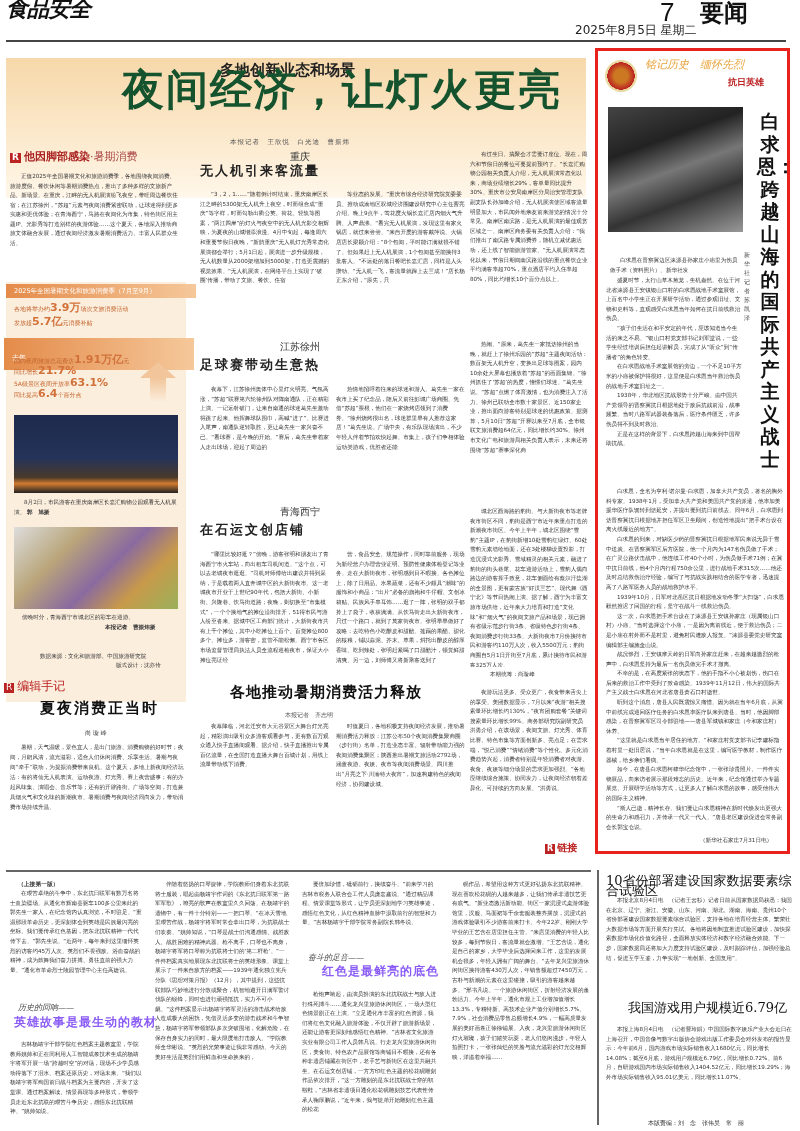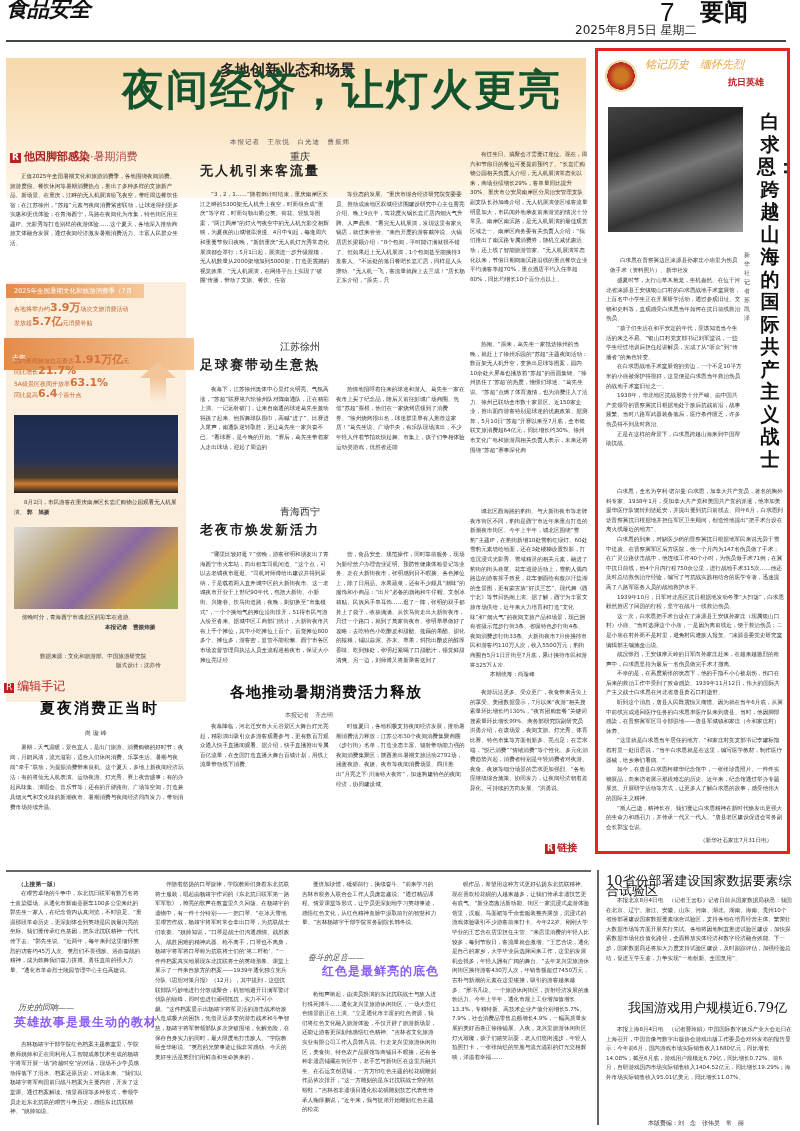--- a/index.html
+++ b/index.html
@@ -1,32 +1,32 @@
 <!DOCTYPE html>
 <html><head>
 <meta charset="utf-8">
 <style>
 *{margin:0;padding:0;box-sizing:border-box}
 body{width:800px;height:1131px;background:#fff;font-family:"DejaVu Sans",sans-serif;color:#222;position:relative;overflow:hidden;font-size:6px;line-height:9.6px}
 .abs{position:absolute}
 .masthead{left:6px;top:4px;font-family:"DejaVu Serif",serif;font-size:22px;font-weight:bold;font-style:italic;color:#111;letter-spacing:-1px}
 .hdr-date{left:575px;top:26px;font-size:12px;color:#222}
 .hdr-page{left:660px;top:8px;font-size:26px;color:#111;font-family:"Liberation Sans",sans-serif}
-.hdr-sec{left:700px;top:8px;font-size:24px;font-weight:bold;color:#111;font-family:Liberation Serif, serif}
+.hdr-sec{left:700px;top:8px;font-size:24px;font-weight:bold;color:#111;font-family:Liberation Sans, sans-serif}
 .hdr-rule{left:6px;top:40px;width:780px;height:2px;background:#444}
 .banner{left:6px;top:58px;width:580px;height:140px;background:linear-gradient(180deg,#f6d8aa 0%,#fbe7c8 50%,#fff7ea 100%)}
 .kicker{left:220px;top:66px;font-family:"DejaVu Serif",serif;font-size:15px;font-weight:bold;color:#222}
 .headline{left:122px;top:86px;font-family:Liberation Serif, serif;font-size:42px;font-weight:bold;color:#14532d;letter-spacing:2px}
 .byline{left:230px;top:138px;font-size:6.5px;color:#555;font-family:"DejaVu Serif",serif;letter-spacing:1px}
 .bd-head{left:10px;top:152px;font-size:11px;font-weight:bold;color:#a22;}
 .bd-head .r{display:inline-block;background:#b22;color:#fff;font-size:9px;padding:0 2px;margin-right:3px}
 .bd-head .sub{color:#a44;font-weight:normal}
 .bdtext{left:10px;top:172px;width:168px;font-size:5.6px;line-height:9.5px;text-indent:11px;color:#333}
 .stat-box{left:6px;top:282px;width:180px;height:420px;background:#fbeedd}
-.stat-band{left:6px;top:284px;width:138px;height:14px;background:linear-gradient(90deg,#e48b4a,#f5c89a);color:#fff;font-size:6.5px;padding:3px 8px}
+.stat-band{left:6px;top:284px;width:190px;height:14px;background:linear-gradient(90deg,#e48b4a,#f5c89a);color:#fff;font-size:6.5px;padding:3px 8px}
 .stat-line{font-size:6px;color:#c2622a}
 .stat-line b{font-size:11px;font-weight:bold;color:#d2723a}
 .yr-band{left:4px;top:338px;width:190px;height:14px;background:linear-gradient(90deg,#e48b4a,#f5c89a);color:#fff;font-size:7px;padding:16px 8px}
 .arrow{left:140px;top:362px;width:0;height:0;border-left:18px solid transparent;border-right:18px solid transparent;border-bottom:16px solid #f2c59a}
 .arrow-stem{left:150px;top:378px;width:16px;height:24px;background:linear-gradient(180deg,#f2c59a,#fbeedd)}
 .photo1{left:14px;top:415px;width:164px;height:78px;background:linear-gradient(180deg,#1e2a4c 0%,#25335a 55%,#4a3a2a 80%,#d07a30 88%,#222 100%)}
 .photo2{left:14px;top:527px;width:164px;height:82px;background:linear-gradient(135deg,#ddd 0%,#b9a57a 30%,#8a6aa0 55%,#c89a4a 75%,#9ab05a 100%)}
 .cap{font-size:5.6px;color:#333;font-family:"DejaVu Serif",serif}
 .ed-head{left:4px;top:682px;font-size:12px;font-weight:normal;color:#b22}
 .ed-head .r{display:inline-block;background:#b22;color:#fff;font-size:9px;padding:0 2px;margin-right:3px}
@@ -110,21 +110,21 @@
 <div class="abs col" style="left:336px;top:190px;width:130px;height:135px">等业态的发展。”重庆市综合经济研究院党委委员、推动成渝地区双城经济圈建设研究中心主任曹亮介绍。晚上9点半，莺花度火锅长嘉汇店内烟火气升腾、人声鼎沸。“看完无人机展演，发现这里有家火锅店，就过来尝尝。”来自开度的游客戴萍说。火锅店店长梁颖介绍：“8个包间，平时能订满就很不错了。但如果赶上无人机展演，1个包间甚至能接待3批客人。”不远处的落日餐吧长嘉汇店，同样是人头攒动。“无人机一飞，客流量就蹿上去三成！”店长杨正东介绍，“原先，只</div>
 <div class="abs col" style="left:470px;top:150px;width:118px;height:175px">有过生日、搞聚会才需要订座位。现在，周六和节假日的餐位可要提前预约了。”长嘉汇购物公园相关负责人介绍，无人机展演常态化以来，商场业绩增长29%，客单量同比提升30%。重庆市公安局南岸区分局治安管理支队副支队长孙加峰介绍，无人机展演使区域客流量明显加大，市民闻外地亲友前来游览的情况十分常见。南岸区南滨路，是无人机展演的最佳观赏区域之一。南岸区商务委有关负责人介绍：“我们推出了南滨路专属消费券，随机立减优惠活动，还上线了智能旅游管家。”无人机展演常态化以来，节假日期间南滨路沿线的重点餐饮企业平均满客率超70%，重点酒店平均入住率超80%，同比均增长10个百分点以上。</div>
 
 <div class="abs sect-place" style="left:230px;top:342px;width:140px">江苏徐州</div>
 <div class="abs sect-title" style="left:200px;top:360px;width:200px">足球赛带动生意热</div>
 <div class="abs col" style="left:200px;top:385px;width:130px;height:105px">夜幕下，江苏徐州奥体中心里灯火明亮、气氛高涨，“苏超”联赛第六轮徐州队对阵南通队，正在精彩上演。一记远射破门，让来自南通的球迷葛先生激动得跳了起来。他挥舞球队围巾，高喊“进了”。比赛进入尾声，南通队逆转取胜，更让葛先生一家兴奋不已。“看球赛，是今晚的开始。”赛后，葛先生带着家人走出球场，迎起了周边的</div>
 <div class="abs col" style="left:336px;top:385px;width:130px;height:105px">热情地招呼着往来的球迷和游人。葛先生一家在夜市上买了纪念品，随后又前往彭城广场商圈。凭借“苏超”票根，他们在一家烧烤店领到了消费券。“徐州烧烤很出名，球迷群里早有人推荐这家店！”葛先生说。广场中央，有乐队现场演出，不少年轻人伴着节拍欢快起舞。市集上，孩子们争相体验运动类游戏，优胜者还能</div>
 <div class="abs col" style="left:470px;top:340px;width:118px;height:150px">热闹。“原来，葛先生一家抵达徐州的当晚，就赶上了徐州乐园的“苏超”主题夜间活动：数百架无人机升空，变换出足球等图案，园内10余处大屏幕也播放着“苏超”的画面集锦。“徐州抓住了‘苏超’的热度，憧憬们球迷。”葛先生说。“苏超”点燃了体育激情，也为消费注入了活力。徐州已联动全市数十家景区、近150家企业，推出面向游客特别是球迷的优惠政策。据测算，5月10日“苏超”开赛以来至7月底，全市银联文旅消费超64亿元，同比增长约30%。徐州市文化广电和旅游局相关负责人表示，未来还将围绕“苏超”赛事深化商</div>
 
 <div class="abs sect-place" style="left:230px;top:507px;width:140px">青海西宁</div>
-<div class="abs sect-title" style="left:200px;top:525px;width:200px">老夜市焕发新活力</div>
+<div class="abs sect-title" style="left:200px;top:525px;width:200px">在石运文创店铺</div>
 <div class="abs col" style="left:200px;top:550px;width:130px;height:125px">“哪里比较好逛？”傍晚，游客张明和朋友出了青海西宁市火车站，向出租车司机问道。“这个点，可以去老城夜市逛逛。”司机对师傅给出建议并得到采纳，于是载着两人直奔城中区的大新街夜市。这一老城夜市开业于上世纪90年代，包括大新街、小新街、兴隆巷、饮马街道路；夜晚，则切换至“市集模式”，一个个接地气的摊位沿街排开，51得市民与游人纷至沓来。据城中区工商部门统计，大新街夜市共有上千个摊位，其中小吃摊位上百个、百货摊位800多个。摊位多，游客密，监管不能松懈。西宁市各区市场监督管理局执法人员全流程巡检夜市，保证大小摊位亮证经</div>
 <div class="abs col" style="left:336px;top:550px;width:130px;height:125px">营，食品安全、规范操作，同时靠前服务，现场为新经营户办理营业证明、预防性健康体检登记等业务。走在大新街夜市，张明感到目不暇接。各色摊位上，除了日用品、水果蔬菜，还有不少颇具“潮味”的服饰和小商品：“出片”必备的旗袍和牛仔帽、文创冰箱贴、民族风手串耳饰……逛了一阵，张明的双手都拎上了袋子，收获满满。从饮马街走出大新街夜市，只过一个路口，就到了莫家街夜市。张明早早做好了攻略：去吃特色小吃酿皮和甜醅。莲藕的果醋、甜化的核粮，铺以蒜泥、芥末、草果，烘托出酿皮的醇厚香味。吃到辣处，张明赶紧喝了口甜醅汁，顿觉鲜甜清爽。另一边，刘师傅又将新乘客送到了</div>
 <div class="abs col" style="left:470px;top:507px;width:118px;height:160px">城北区西海路的豹街。与大新街夜市等老牌夜市街区不同，豹街是西宁市近年来重点打造的新潮夜市街区。今年上半年，城北区围绕“雪豹”主题IP，在豹街新增10处雪豹红绿灯、60处雪豹元素墙绘地面，还在3处楼梯设置投影，打造沉浸式光影秀。雪域精灵的相关元素，融进了豹街的街头巷尾。花车巡游活动上，雪豹人偶向路边的游客挥手致意，花车侧面绘有蔡尔汗盐湖的全景图，更有蒙古族“好汉三艺”、现代舞《西宁北》等节目热闹上演。据了解，西宁为丰富文旅市场供给，近年来大力培育和打造“文化味”和“烟火气”的夜间文旅产品和场景，现已拥有省级示范步行街3条、省级特色步行街4条、夜间消费步行街33条。大新街夜市7月份接待市民和游客约110万人次，收入5500万元；豹街商圈自5月1日开街至7月底，累计接待市民和游客325万人次。</div>
 <div class="abs" style="left:490px;top:670px;font-size:5.6px;color:#333">本期统筹：尚璇峰</div>
 
 <div class="abs" style="left:230px;top:688px;font-family:'DejaVu Serif',serif;font-size:15px;font-weight:bold;color:#111;letter-spacing:1px">各地推动暑期消费活力释放</div>
 <div class="abs" style="left:285px;top:710px;font-size:6px;color:#555;font-family:'DejaVu Serif',serif">本报记者　齐志明</div>
 <div class="abs col" style="left:200px;top:722px;width:130px;height:125px;font-family:'DejaVu Serif',serif">夜幕降临，河北迁安市大元谷景区大舞台灯光亮起，精彩演出吸引众多游客观看参与，更有数百万观众通入快手直播间观看。据介绍，快手直播推出专属百亿流量，在全国打造直播大舞台百城计划，用线上流量带动线下消费。</div>
 <div class="abs col" style="left:336px;top:722px;width:130px;height:125px;font-family:'DejaVu Serif',serif">时值夏日，各地积极支持夜间经济发展，推动暑期消费活力释放：江苏公布50个夜间消费集聚商圈（步行街）名单，打造业态丰富、辐射带动能力强的夜间消费集聚区；陕西推出暑期文旅活动2792场，涵盖夜游、夜娱、夜市等夜间消费场景。四川推出“月亮之下·川渝特大夜宵”，加速构建特色的夜间经济，协同建设城。</div>
 <div class="abs col" style="left:470px;top:688px;width:118px;height:150px;font-family:'DejaVu Serif',serif">夜游玩法更多、受众更广，夜食带来舌尖上的享受。美团数据显示，7月以来“夜游”相关搜索量环比增长约130%，“夜宵团购套餐”关键词搜索量环比增长99%。商务部研究院副研究员洪勇介绍，在该场景，夜间文旅、灯光秀、体育比赛、特色市集等方面创新多、亮点足；在需求端，“悦己消费”“情绪消费”等个性化、多元化消费趋势兴起，消费者特别是年轻消费者对夜游、夜食、夜娱等细分场景的需求更加强烈。“各地应继续综合施策、协同发力，让夜间经济朝着差异化、可持续的方向发展。”洪勇说。</div>

